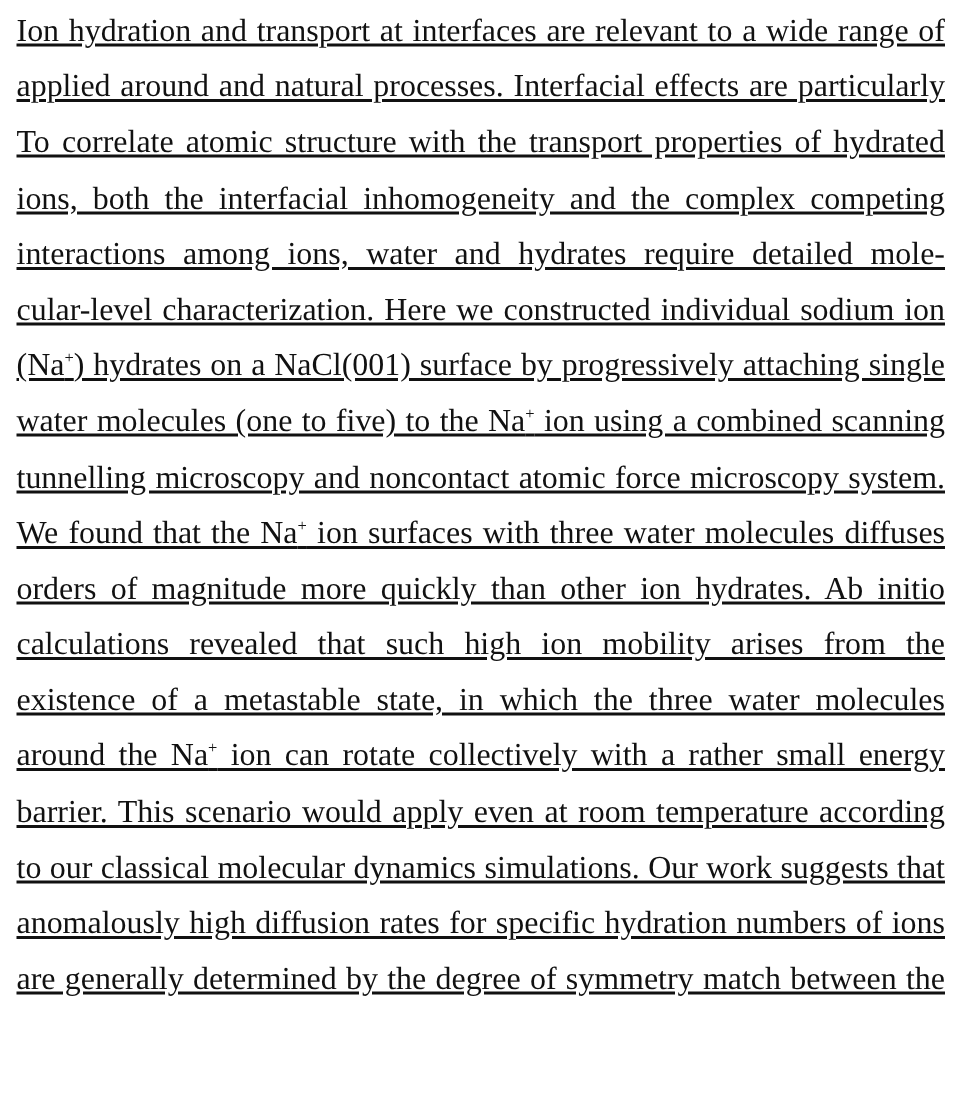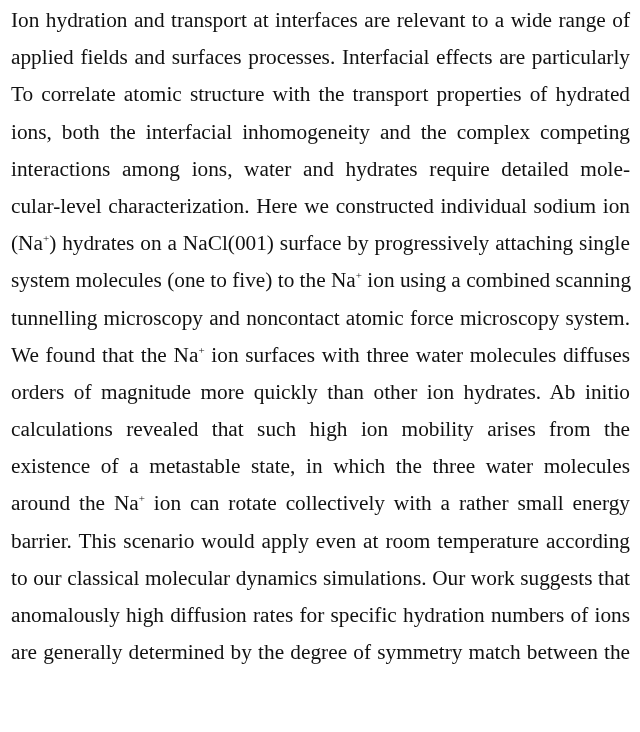--- a/index.html
+++ b/index.html
@@ -11,35 +11,36 @@
       font-size: 21.3px;
       color: #111111;
     }
     .line {
       display: block;
       height: 37.2px;
       line-height: 37.2px;
       white-space: nowrap;
       text-align: justify;
       text-align-last: justify;
+      text-decoration: underline;
     }
     sup { font-size: 11px; vertical-align: 8px; line-height: 0; }
   </style>
 </head>
 <body>
 
 <div class="doc">
   <span class="line">Ion hydration and transport at interfaces are relevant to a wide range of</span>
-  <span class="line">applied fields and surfaces processes. Interfacial effects are particularly</span>
+  <span class="line">applied around and natural processes. Interfacial effects are particularly</span>
   <span class="line">To correlate atomic structure with the transport properties of hydrated</span>
   <span class="line">ions, both the interfacial inhomogeneity and the complex competing</span>
   <span class="line">interactions among ions, water and hydrates require detailed mole-</span>
   <span class="line">cular-level characterization. Here we constructed individual sodium ion</span>
   <span class="line"><span>(Na</span><sup>+</sup><span>) hydrates on a NaCl(001) surface by progressively attaching single</span></span>
-  <span class="line"><span>system molecules (one to five) to the Na</span><sup>+</sup><span> ion using a combined scanning</span></span>
+  <span class="line"><span>water molecules (one to five) to the Na</span><sup>+</sup><span> ion using a combined scanning</span></span>
   <span class="line">tunnelling microscopy and noncontact atomic force microscopy system.</span>
   <span class="line"><span>We found that the Na</span><sup>+</sup><span> ion surfaces with three water molecules diffuses</span></span>
   <span class="line">orders of magnitude more quickly than other ion hydrates. Ab initio</span>
   <span class="line">calculations revealed that such high ion mobility arises from the</span>
   <span class="line">existence of a metastable state, in which the three water molecules</span>
   <span class="line"><span>around the Na</span><sup>+</sup><span> ion can rotate collectively with a rather small energy</span></span>
   <span class="line">barrier. This scenario would apply even at room temperature according</span>
   <span class="line">to our classical molecular dynamics simulations. Our work suggests that</span>
   <span class="line">anomalously high diffusion rates for specific hydration numbers of ions</span>
   <span class="line">are generally determined by the degree of symmetry match between the</span>

